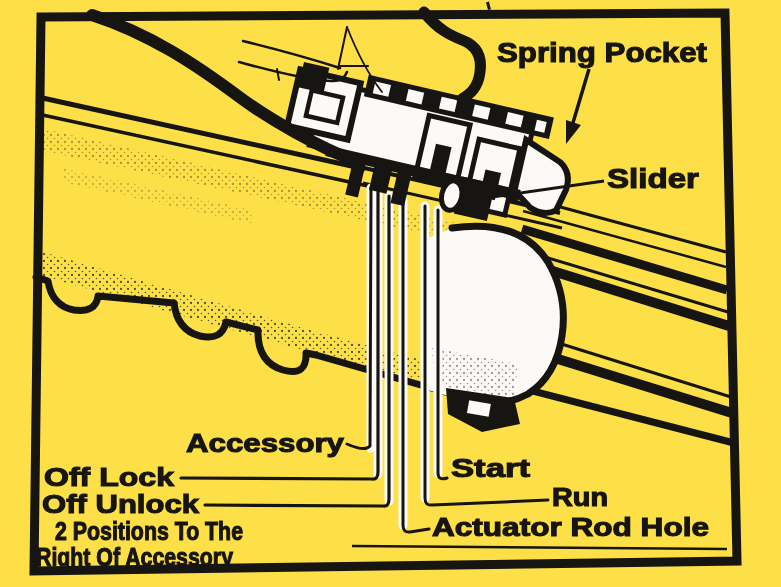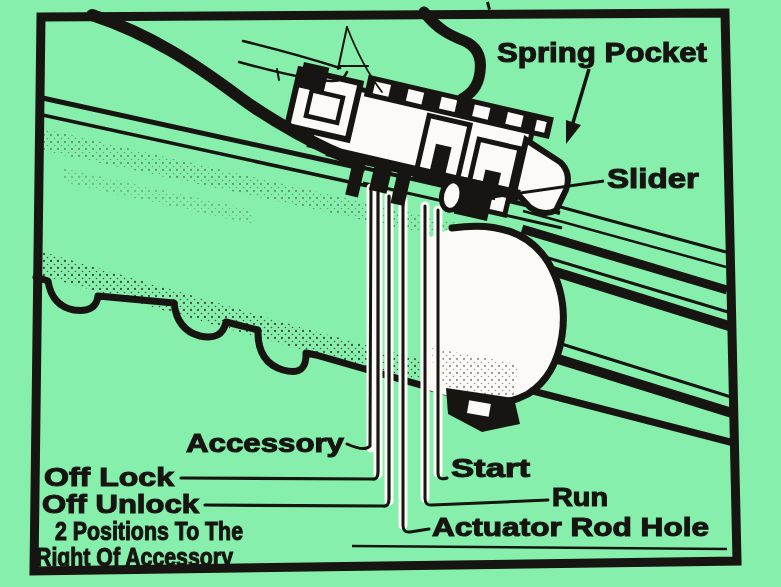--- a/index.html
+++ b/index.html
@@ -1,16 +1,16 @@
 <!DOCTYPE html>
 <html><head>
 <meta charset="utf-8">
 <style>
   html,body{margin:0;padding:0;background:#ffffff;}
-  .stage{position:relative;width:781px;height:587px;background:#86efac;overflow:hidden;}
+  .stage{position:relative;width:781px;height:587px;background:#fde047;overflow:hidden;}
   svg{display:block;}
   .lbl{
     font-family:"Liberation Sans","DejaVu Sans",sans-serif;
     font-weight:bold;
     fill:#171512;
     stroke:#171512;
     stroke-width:1.1;
   }
   .ink{stroke:#171512;fill:none;}
   .inkfill{fill:#171512;stroke:none;}

